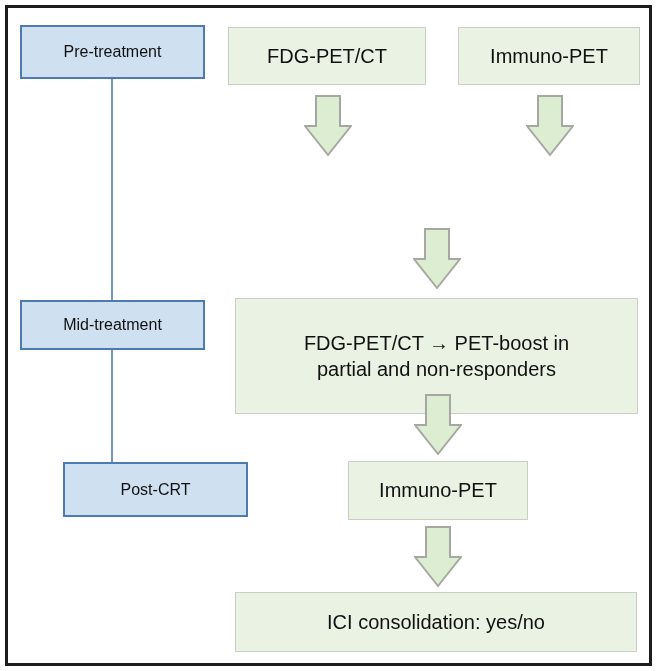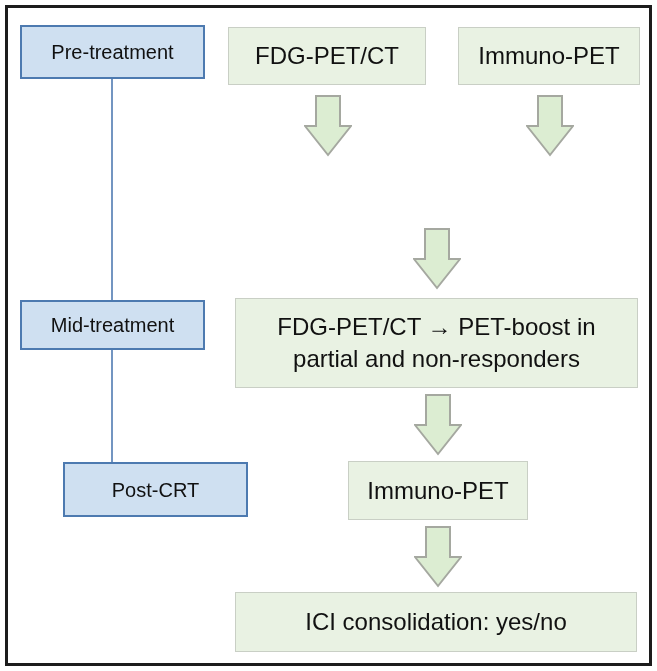--- a/index.html
+++ b/index.html
@@ -19,34 +19,34 @@
     pointer-events: none;
   }
   .stage-box {
     position: absolute;
     box-sizing: border-box;
     background: #cfe0f1;
     border: 2px solid #4d7ab0;
     display: flex;
     align-items: center;
     justify-content: center;
-    font-size: 20px;
+    font-size: 16px;
     line-height: 1.1;
     text-align: center;
   }
   .flow-box {
     position: absolute;
     box-sizing: border-box;
     background: #e9f2e3;
     border: 1px solid #c9cfc5;
     display: flex;
     flex-direction: column;
     align-items: center;
     justify-content: center;
-    font-size: 24px;
+    font-size: 20px;
     line-height: 1.32;
     text-align: center;
   }
   .vline {
     position: absolute;
     width: 2px;
     background: #7395c1;
   }
   .arrow {
     position: absolute;
@@ -59,21 +59,21 @@
   .box-pre  { left: 20px;  top: 25px;  width: 185px; height: 54px; }
   .box-mid  { left: 20px;  top: 300px; width: 185px; height: 50px; }
   .box-post { left: 20px;  top: 462px; width: 185px; height: 55px; margin-left: 43px; }
   .vline-1  { left: 111px; top: 79px;  height: 221px; }
   .vline-2  { left: 111px; top: 350px; height: 112px; }
 
   
   .box-fdg-top    { left: 228px; top: 27px;  width: 198px; height: 58px; }
   .box-immuno-top { left: 458px; top: 27px;  width: 182px; height: 58px; }
   .box-tvd        { left: 235px; top: 163px; width: 403px; height: 57px; }
-  .box-boost      { left: 235px; top: 298px; width: 403px; height: 90px; }
+  .box-boost      { left: 235px; top: 298px; width: 403px; height: 116px; }
   .box-immuno-mid { left: 348px; top: 461px; width: 180px; height: 59px; }
   .box-ici        { left: 235px; top: 592px; width: 402px; height: 60px; align-items: center; }
 
   .arrow-1 { left: 304px; top: 95px; }
   .arrow-2 { left: 526px; top: 95px; }
   .arrow-3 { left: 413px; top: 228px; }
   .arrow-4 { left: 414px; top: 394px; }
   .arrow-5 { left: 414px; top: 526px; }
 </style>
 </head>

